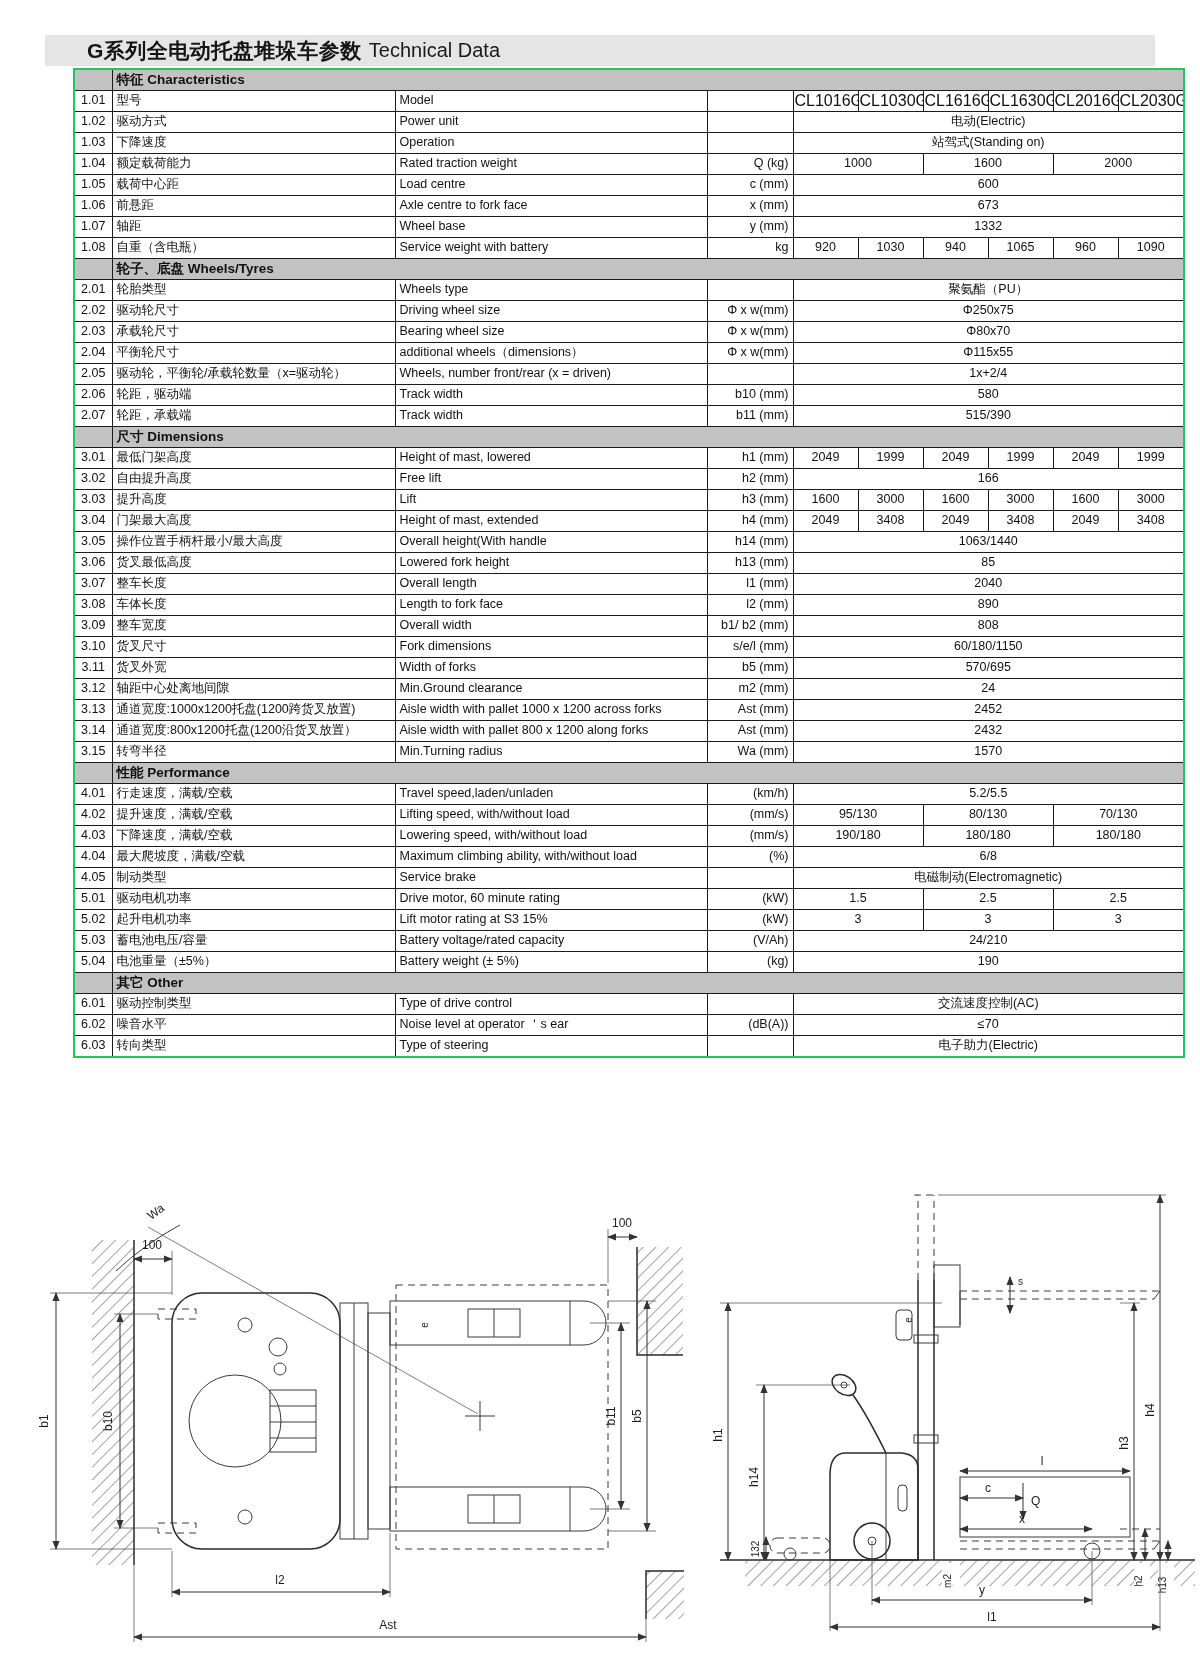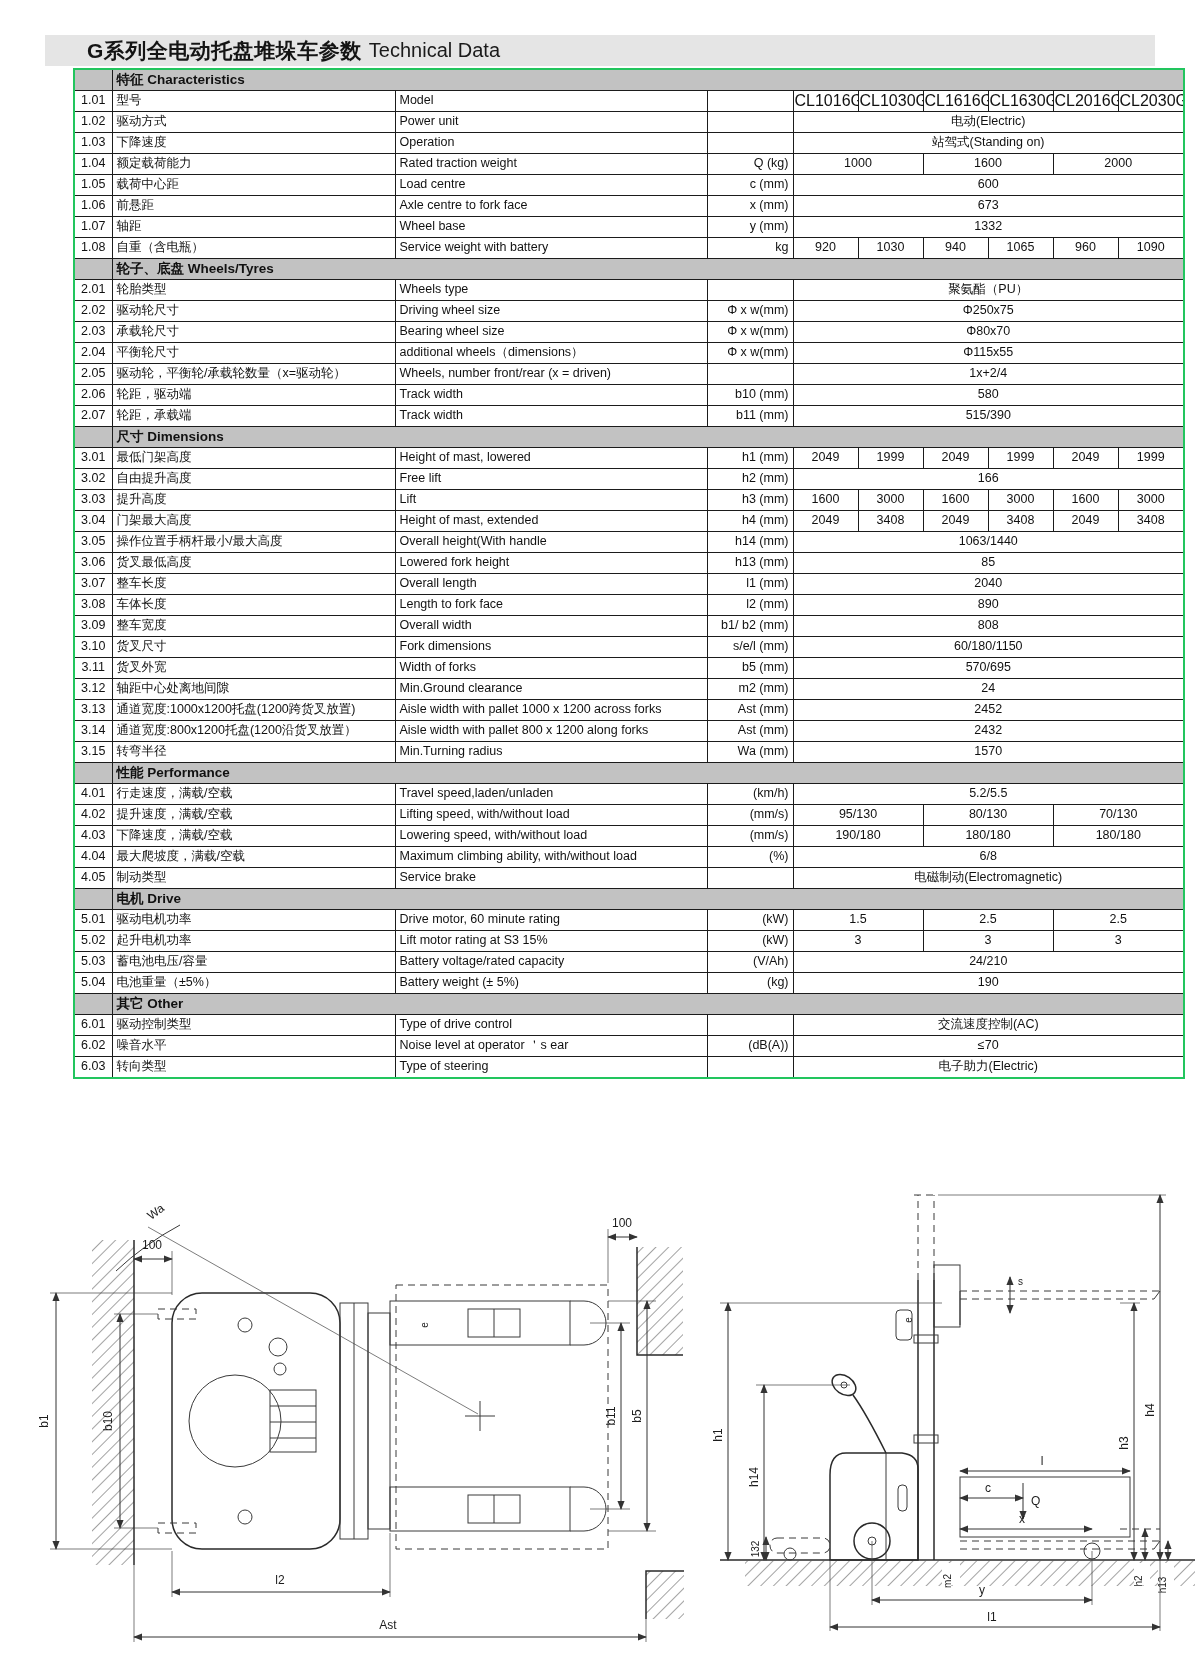--- a/index.html
+++ b/index.html
@@ -344,24 +344,20 @@
           <td class="unit">(%)</td>
           <td class="val" colspan="6">6/8</td>
         </tr>
         <tr>
           <td class="num">4.05</td>
           <td class="zh">制动类型</td>
           <td class="en">Service brake</td>
           <td class="unit"></td>
           <td class="val" colspan="6">电磁制动(Electromagnetic)</td>
         </tr>
-        <tr class="section-row">
-          <td class="num"></td>
-          <td colspan="9" class="sec-label">电机 Drive</td>
-        </tr>
         <tr>
           <td class="num">5.01</td>
           <td class="zh">驱动电机功率</td>
           <td class="en">Drive motor, 60 minute rating</td>
           <td class="unit">(kW)</td>
           <td class="val" colspan="2">1.5</td>
           <td class="val" colspan="2">2.5</td>
           <td class="val" colspan="2">2.5</td>
         </tr>
         <tr>

